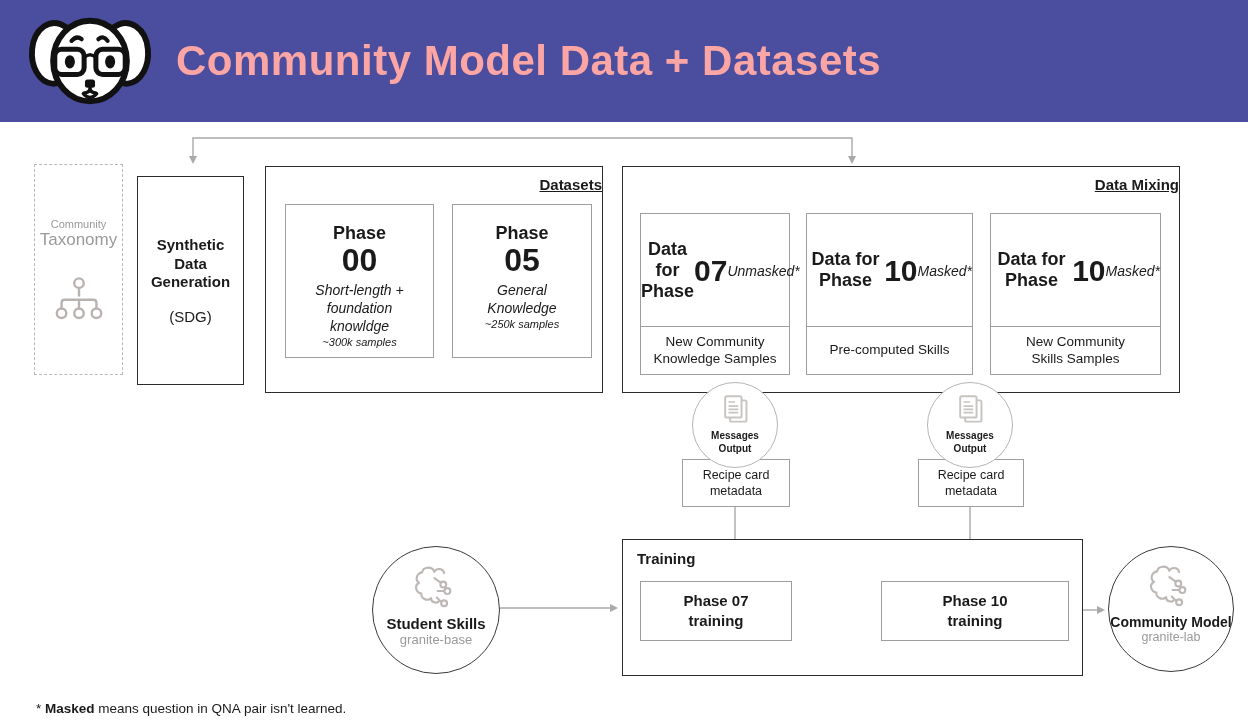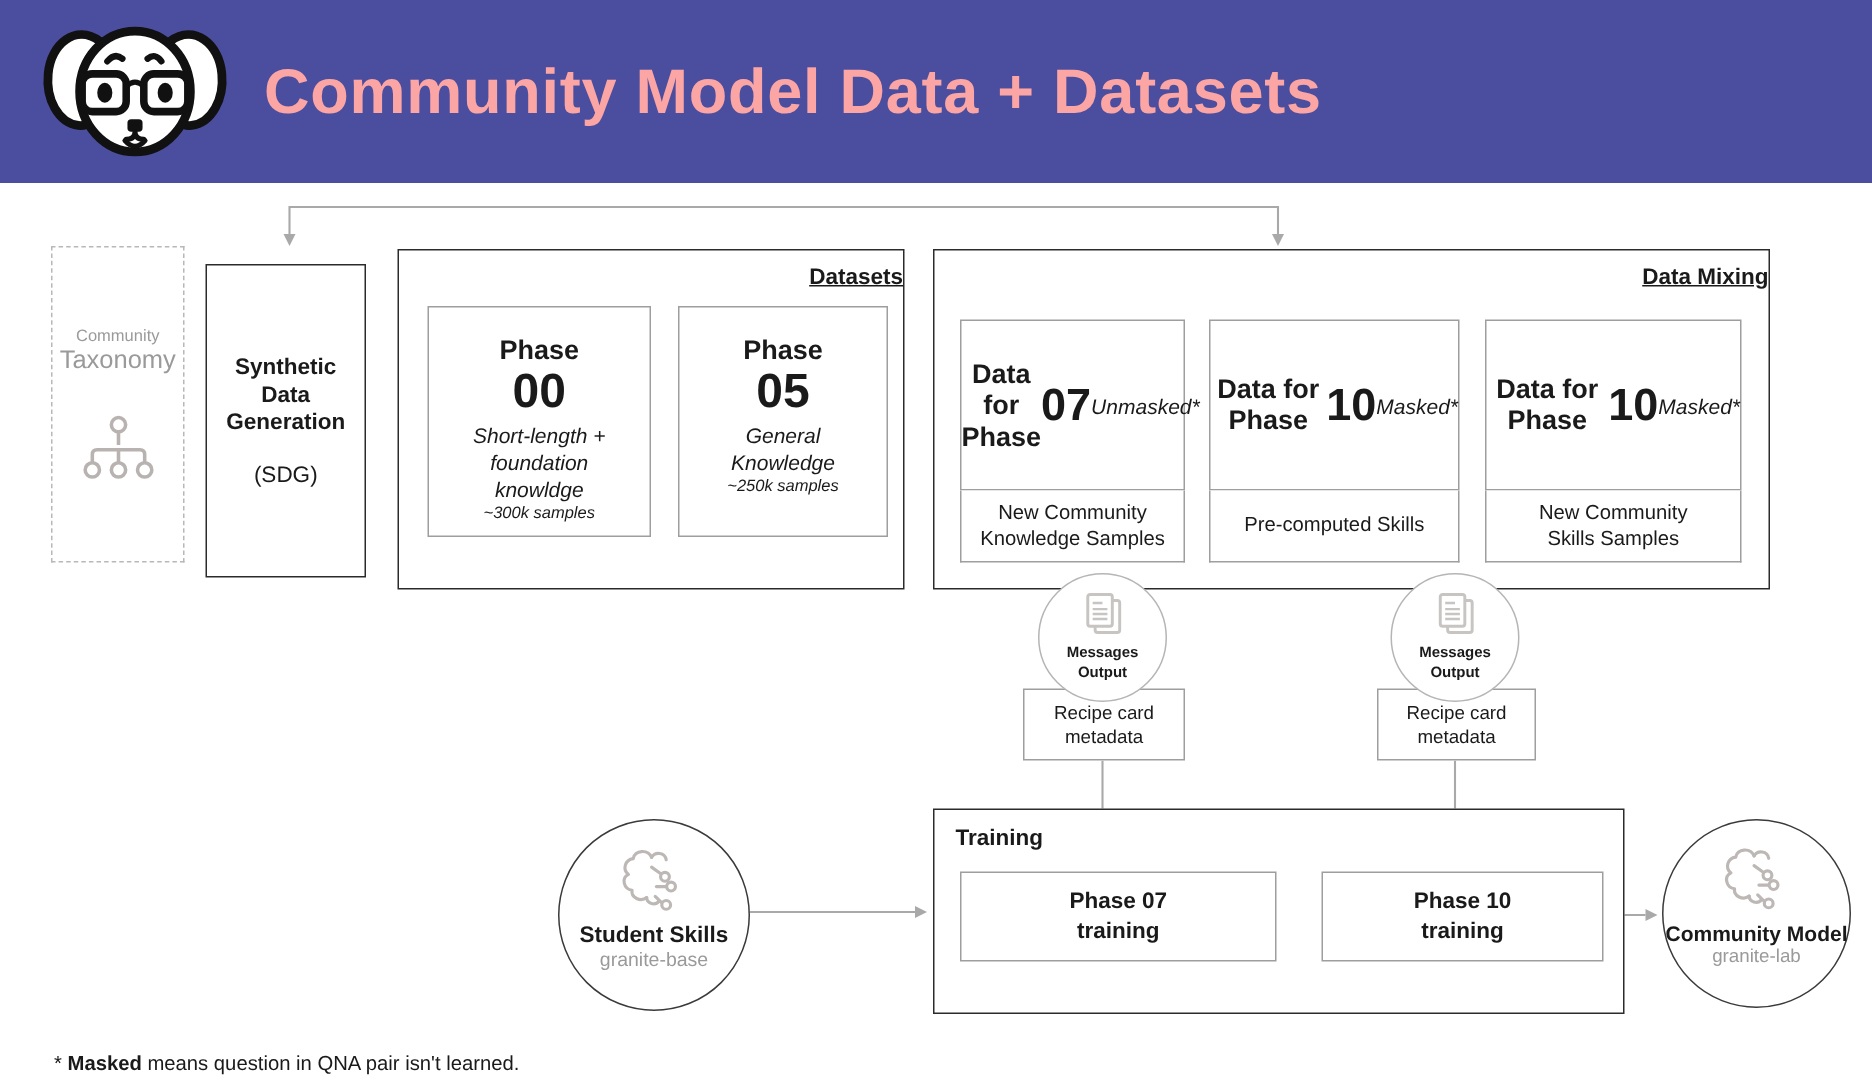--- a/index.html
+++ b/index.html
@@ -223,21 +223,21 @@
 <div class="abs gray-box recipe-box" style="left:682px; width:108px;">
   <span>Recipe card metadata</span>
 </div>
 <div class="abs gray-box recipe-box" style="left:918px; width:106px;">
   <span>Recipe card metadata</span>
 </div>
 
 <div class="abs outer-box training-box">
   <div class="training-label section-label">Training</div>
 
-  <div class="abs gray-box train-inner center-col" style="left:17px; width:211px;">
+  <div class="abs gray-box train-inner center-col" style="left:17px; width:152px;">
     <div>Phase 07</div>
     <div>training</div>
   </div>
 
   <div class="abs gray-box train-inner center-col" style="left:258px; width:188px;">
     <div>Phase 10</div>
     <div>training</div>
   </div>
 </div>
 

